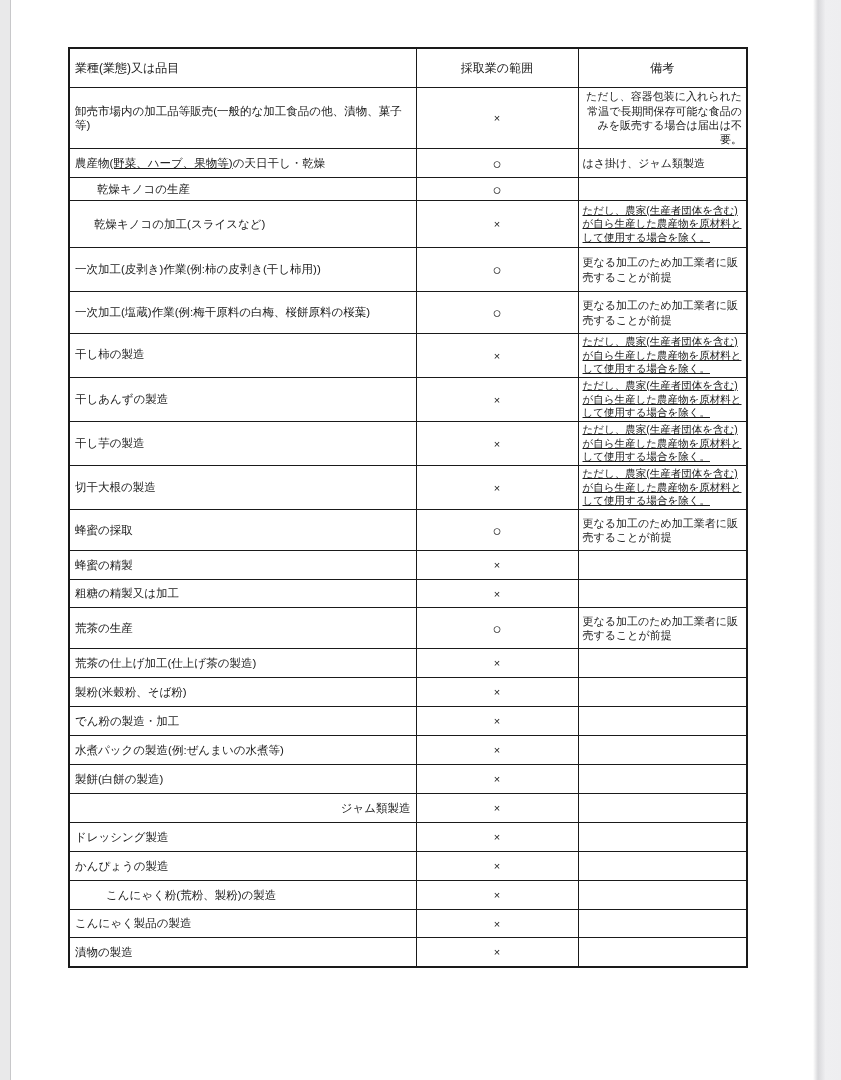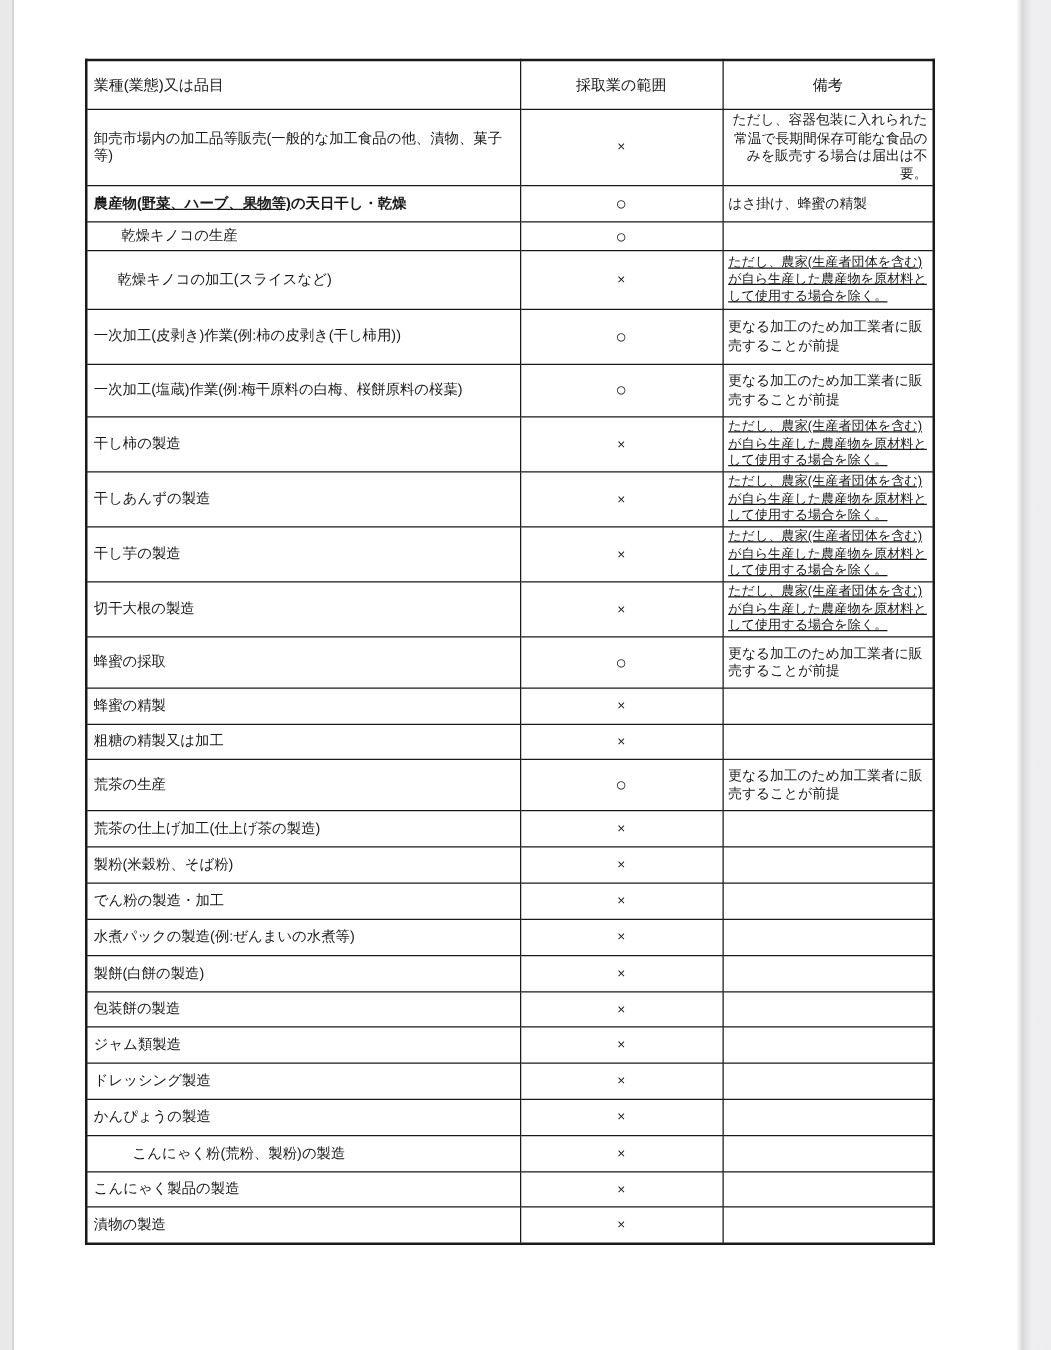--- a/index.html
+++ b/index.html
@@ -65,23 +65,23 @@
         <th class="h-remark">備考</th>
       </tr>
     </thead>
     <tbody>
         <tr>
           <td class="item" style="height: 58px;"><span>卸売市場内の加工品等販売(一般的な加工食品の他、漬物、菓子等)</span></td>
           <td class="scope" style="height: 58px;">×</td>
           <td class="remark" style="height: 58px; text-align: right;"><span>ただし、容器包装に入れられた常温で長期間保存可能な食品のみを販売する場合は届出は不要。</span></td>
         </tr>
         <tr>
-          <td class="item" style="height: 26px; font-weight: bold;"><span>農産物</span><span class="u">(野菜、ハーブ、果物等)</span><span>の天日干し・乾燥</span></td>
+          <td class="item" style="height: 26px;"><span>農産物</span><span class="u">(野菜、ハーブ、果物等)</span><span>の天日干し・乾燥</span></td>
           <td class="scope circle" style="height: 26px;">○</td>
-          <td class="remark" style="height: 26px;"><span>はさ掛け、蜂蜜の精製</span></td>
+          <td class="remark" style="height: 26px;"><span>はさ掛け、ジャム類製造</span></td>
         </tr>
         <tr>
           <td class="item" style="height: 20px; padding-left: 27px;"><span>乾燥キノコの生産</span></td>
           <td class="scope circle" style="height: 20px;">○</td>
           <td class="remark" style="height: 20px;"></td>
         </tr>
         <tr>
           <td class="item" style="height: 44px; padding-left: 24px;"><span>乾燥キノコの加工(スライスなど)</span></td>
           <td class="scope" style="height: 44px;">×</td>
           <td class="remark" style="height: 44px;"><span class="u small">ただし、農家(生産者団体を含む)が自ら生産した農産物を原材料として使用する場合を除く。</span></td>
@@ -90,21 +90,21 @@
           <td class="item" style="height: 41px;"><span>一次加工(皮剥き)作業(例:柿の皮剥き(干し柿用))</span></td>
           <td class="scope circle" style="height: 41px;">○</td>
           <td class="remark" style="height: 41px;"><span>更なる加工のため加工業者に販売することが前提</span></td>
         </tr>
         <tr>
           <td class="item" style="height: 39px;"><span>一次加工(塩蔵)作業(例:梅干原料の白梅、桜餅原料の桜葉)</span></td>
           <td class="scope circle" style="height: 39px;">○</td>
           <td class="remark" style="height: 39px;"><span>更なる加工のため加工業者に販売することが前提</span></td>
         </tr>
         <tr>
-          <td class="item" style="height: 41px;"><span>干し柿の製造</span></td>
+          <td class="item" style="height: 41px; font-family: Liberation Mono, monospace;"><span>干し柿の製造</span></td>
           <td class="scope" style="height: 41px;">×</td>
           <td class="remark" style="height: 41px;"><span class="u small">ただし、農家(生産者団体を含む)が自ら生産した農産物を原材料として使用する場合を除く。</span></td>
         </tr>
         <tr>
           <td class="item" style="height: 41px;"><span>干しあんずの製造</span></td>
           <td class="scope" style="height: 41px;">×</td>
           <td class="remark" style="height: 41px;"><span class="u small">ただし、農家(生産者団体を含む)が自ら生産した農産物を原材料として使用する場合を除く。</span></td>
         </tr>
         <tr>
           <td class="item" style="height: 41px;"><span>干し芋の製造</span></td>
@@ -155,26 +155,21 @@
           <td class="item" style="height: 26px;"><span>水煮パックの製造(例:ぜんまいの水煮等)</span></td>
           <td class="scope" style="height: 26px;">×</td>
           <td class="remark" style="height: 26px;"></td>
         </tr>
         <tr>
           <td class="item" style="height: 26px;"><span>製餅(白餅の製造)</span></td>
           <td class="scope" style="height: 26px;">×</td>
           <td class="remark" style="height: 26px;"></td>
         </tr>
         <tr>
-          <td class="item" style="height: 25px;"><span>包装餅の製造</span></td>
-          <td class="scope" style="height: 25px;">×</td>
-          <td class="remark" style="height: 25px;"></td>
-        </tr>
-        <tr>
-          <td class="item" style="height: 26px;"><span>ジャム類製造</span></td>
+          <td class="item" style="height: 26px; text-align: right;"><span>ジャム類製造</span></td>
           <td class="scope" style="height: 26px;">×</td>
           <td class="remark" style="height: 26px;"></td>
         </tr>
         <tr>
           <td class="item" style="height: 26px;"><span>ドレッシング製造</span></td>
           <td class="scope" style="height: 26px;">×</td>
           <td class="remark" style="height: 26px;"></td>
         </tr>
         <tr>
           <td class="item" style="height: 26px;"><span>かんぴょうの製造</span></td>

